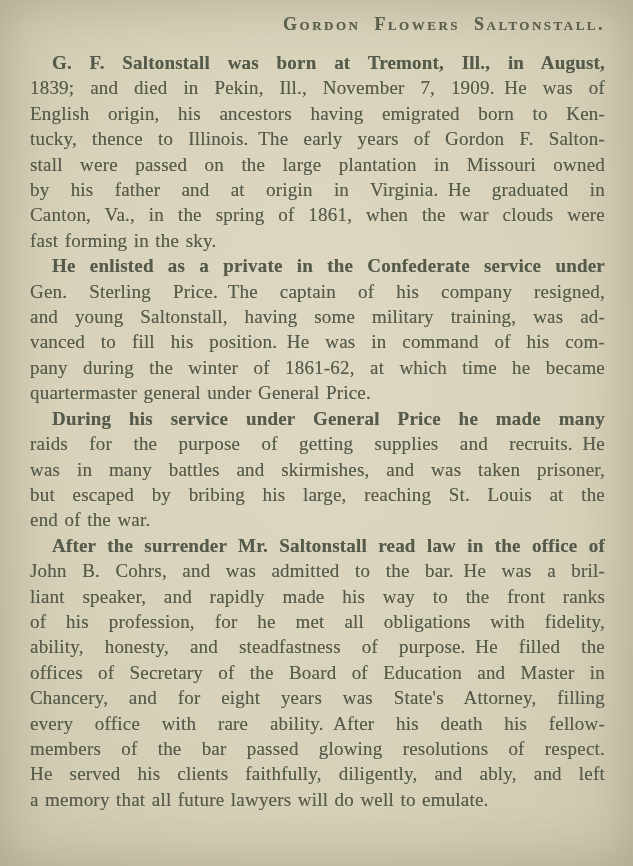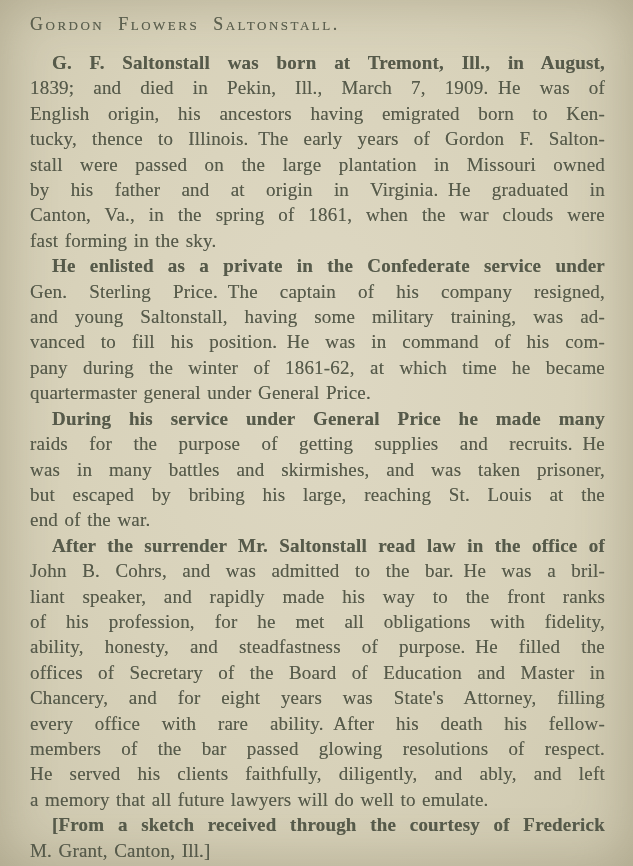--- a/index.html
+++ b/index.html
@@ -19,25 +19,25 @@
     box-sizing: border-box;
     padding: 12px 28px 0 30px;
     background: radial-gradient(ellipse at 50% 42%, #ded8c3 0%, #d8d2ba 55%, #cdc7ae 100%);
     box-shadow: inset 0 0 55px rgba(105, 96, 66, 0.33);
     font-family: "Liberation Serif", serif;
     color: #565a4a;
     text-shadow: 0 0 0.6px rgba(86, 90, 74, 0.55);
   }
   .title {
     font-size: 18px;
-    font-weight: 400;
+    font-weight: 700;
     font-variant: small-caps;
     letter-spacing: 2.5px;
     word-spacing: 7px;
-    text-align: left;
+    text-align: right;
     margin: 2px 0 15px 0;
     color: #5c604f;
   }
   .paragraph {
     margin: 0;
   }
   .line {
     font-size: 19px;
     line-height: 25.4px;
     letter-spacing: 0.2px;
@@ -55,21 +55,21 @@
   }
 </style>
 </head>
 <body>
 
 <div class="scan">
   <h1 class="title">Gordon Flowers Saltonstall.</h1>
   <div id="paragraphs">
       <div class="paragraph">
         <div class="line first">G. F. Saltonstall was born at Tremont, Ill., in August,</div>
-        <div class="line">1839; and died in Pekin, Ill., March 7, 1909. He was of</div>
+        <div class="line">1839; and died in Pekin, Ill., November 7, 1909. He was of</div>
         <div class="line">English origin, his ancestors having emigrated born to Ken-</div>
         <div class="line">tucky, thence to Illinois. The early years of Gordon F. Salton-</div>
         <div class="line">stall were passed on the large plantation in Missouri owned</div>
         <div class="line">by his father and at origin in Virginia. He graduated in</div>
         <div class="line">Canton, Va., in the spring of 1861, when the war clouds were</div>
         <div class="line last">fast forming in the sky.</div>
       </div>
       <div class="paragraph">
         <div class="line first">He enlisted as a private in the Confederate service under</div>
         <div class="line">Gen. Sterling Price. The captain of his company resigned,</div>
@@ -91,18 +91,14 @@
         <div class="line">liant speaker, and rapidly made his way to the front ranks</div>
         <div class="line">of his profession, for he met all obligations with fidelity,</div>
         <div class="line">ability, honesty, and steadfastness of purpose. He filled the</div>
         <div class="line">offices of Secretary of the Board of Education and Master in</div>
         <div class="line">Chancery, and for eight years was State's Attorney, filling</div>
         <div class="line">every office with rare ability. After his death his fellow-</div>
         <div class="line">members of the bar passed glowing resolutions of respect.</div>
         <div class="line">He served his clients faithfully, diligently, and ably, and left</div>
         <div class="line last">a memory that all future lawyers will do well to emulate.</div>
       </div>
-      <div class="paragraph">
-        <div class="line first">[From a sketch received through the courtesy of Frederick</div>
-        <div class="line last">M. Grant, Canton, Ill.]</div>
-      </div>
     </div>
 </div>
 
 </body></html>

